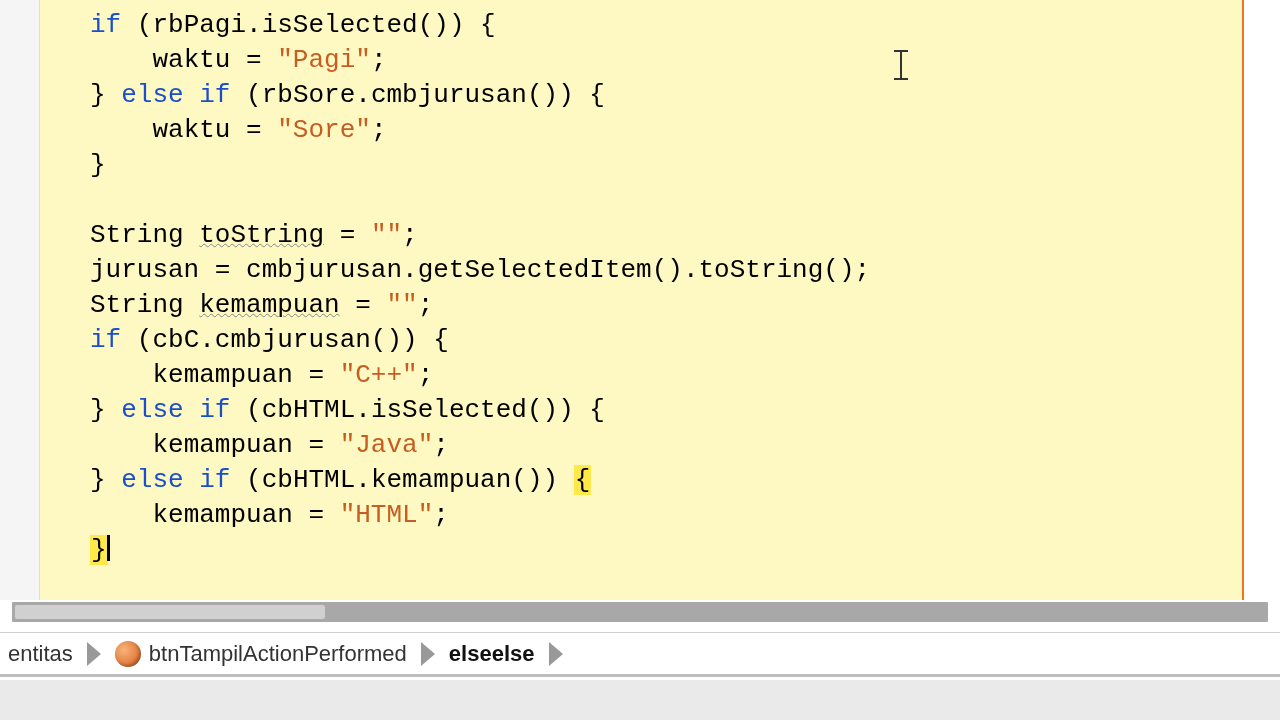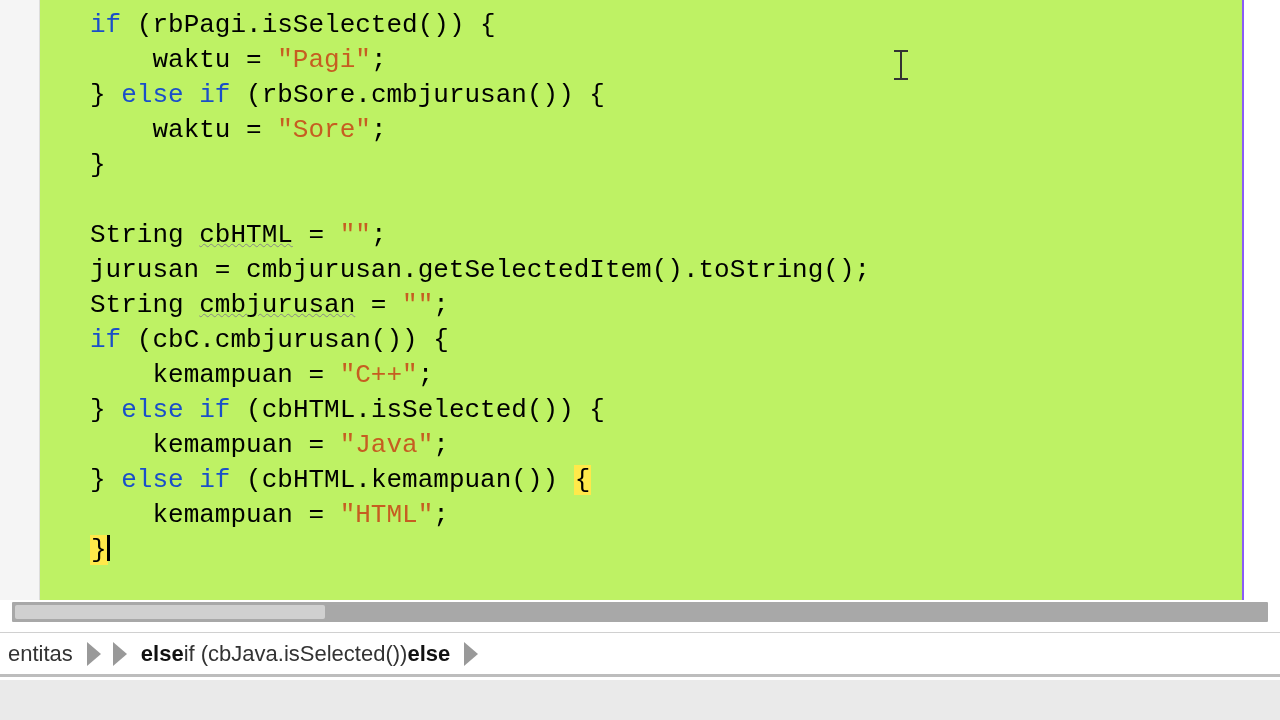--- a/index.html
+++ b/index.html
@@ -20,28 +20,28 @@
   }
   .gutter {
     width: 40px;
     height: 100%;
     background: #f5f5f5;
     border-right: 1px solid #ddd;
   }
   .code-area {
     flex: 1;
     height: 100%;
-    background: #bef264;
+    background: #fef9c3;
     padding: 8px 0 0 50px;
     font-size: 26px;
     line-height: 35px;
     color: #000;
     white-space: pre;
     position: relative;
-    border-right: 2px solid #8b5cf6;
+    border-right: 2px solid #f97316;
     margin-right: 36px;
   }
   .kw { color: #1a4fc9; }
   .str { color: #c65d21; }
   .wavy { text-decoration: underline wavy #888; text-decoration-thickness: 1px; }
   .hl-brace { background: #ffe94a; padding: 0 1px; }
   .text-cursor {
     position: absolute;
     right: 340px;
     top: 50px;
@@ -138,45 +138,48 @@
 <body>
 
 <div class="editor-wrap">
   <div class="gutter"></div>
   <div class="code-area"><span class="kw">if</span> (<span>rbPagi.isSelected()</span>) {
     <span>waktu = </span><span class="str">"Pagi"</span>;
 } <span class="kw">else</span> <span class="kw">if</span> (<span>rbSore.cmbjurusan()</span>) {
     <span>waktu = </span><span class="str">"Sore"</span>;
 }
 
-<span>String</span> <span class="wavy">cbHTML</span> = <span class="str">""</span>;
+<span>String</span> <span class="wavy">toString</span> = <span class="str">""</span>;
 <span>jurusan = cmbjurusan.getSelectedItem().toString();</span>
-<span>String</span> <span class="wavy">cmbjurusan</span> = <span class="str">""</span>;
+<span>String</span> <span class="wavy">kemampuan</span> = <span class="str">""</span>;
 <span class="kw">if</span> (<span>cbC.cmbjurusan()</span>) {
     <span>kemampuan = </span><span class="str">"C++"</span>;
 } <span class="kw">else</span> <span class="kw">if</span> (<span>cbHTML.isSelected()</span>) {
     <span>kemampuan = </span><span class="str">"Java"</span>;
 } <span class="kw">else</span> <span class="kw">if</span> (<span>cbHTML.kemampuan()</span>) <span class="hl-brace">{</span>
     <span>kemampuan = </span><span class="str">"HTML"</span>;
 <span class="hl-brace">}</span><span class="caret-line"></span>
     <div class="text-cursor"><div class="bar"></div></div>
   </div>
 </div>
 
 <div class="hscroll">
   <div class="hscroll-thumb"></div>
 </div>
 
 <div class="breadcrumb">
   <div class="crumb">
     <span>entitas</span>
   </div>
   <div class="chev"></div>
+  <div class="crumb">
+    <div class="method-icon"></div>
+    <span>btnTampilActionPerformed</span>
+  </div>
   <div class="chev"></div>
   <div class="crumb">
     <span class="bc-bold">else</span>
-    <span> if (cbJava.isSelected()) </span>
     <span class="bc-bold">else</span>
   </div>
   <div class="chev"></div>
 </div>
 
 <div class="bottom-strip"></div>
 
 </body></html>

